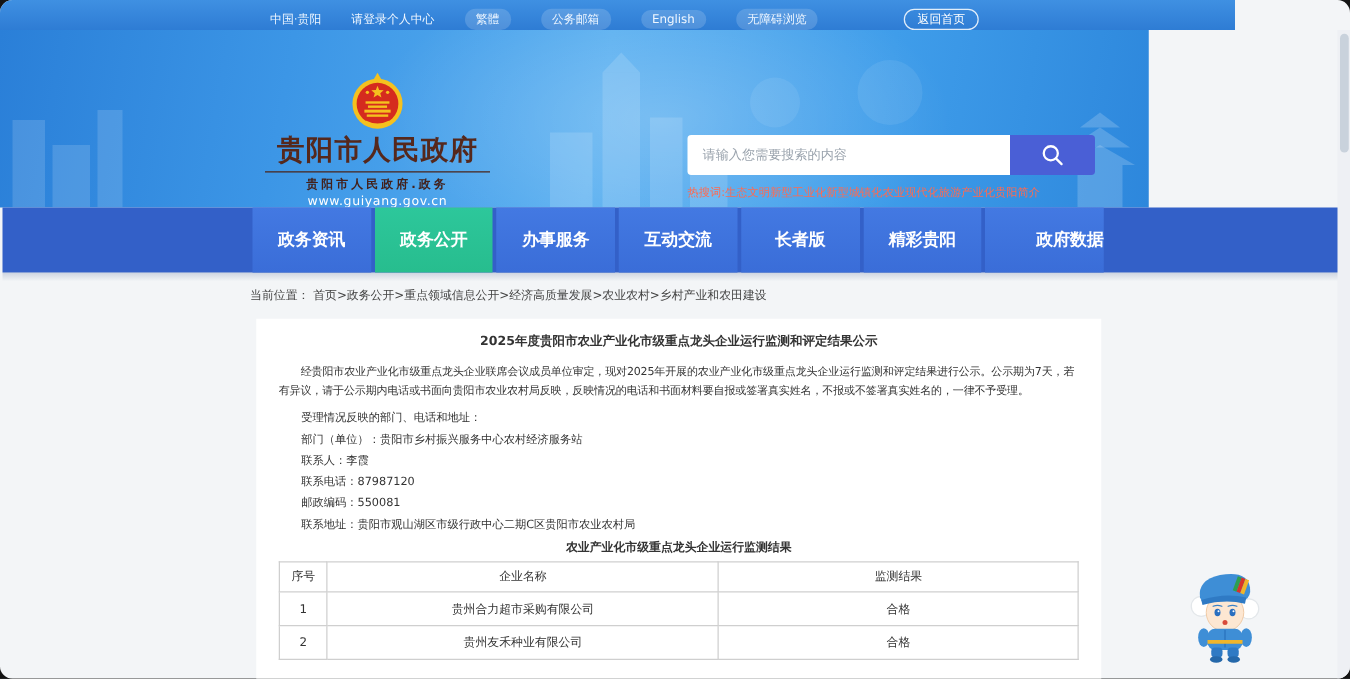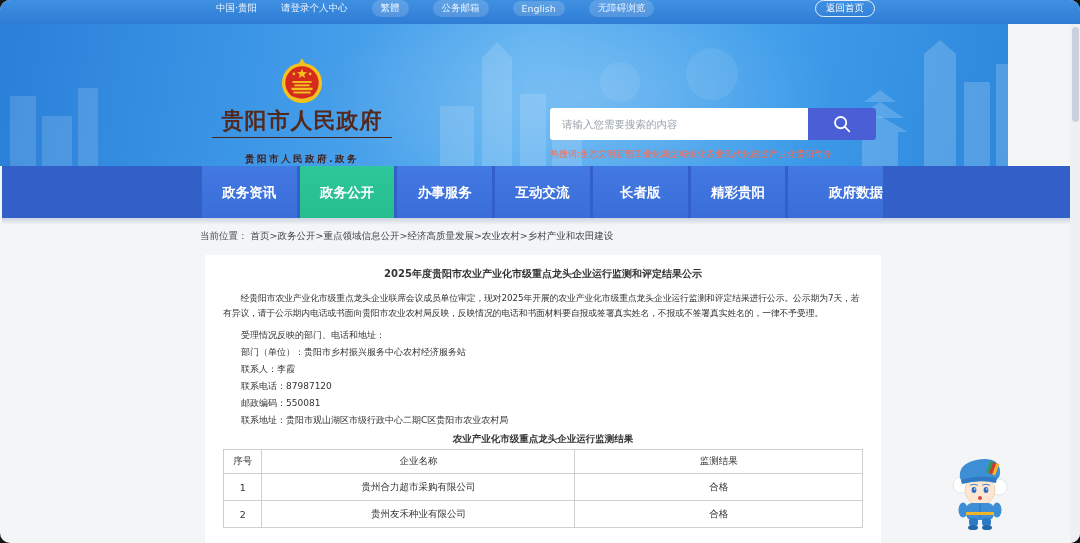--- a/index.html
+++ b/index.html
@@ -4,52 +4,52 @@
 <style>
   html,body{margin:0;padding:0;background:#141414;}
   *{box-sizing:border-box;}
   .page{
     position:relative;width:1080px;height:543px;margin:0 auto;
     background:#f3f5f7;overflow:hidden;border-radius:10px;
     font-family:"DejaVu Sans","Liberation Sans",sans-serif;
   }
   
   .topbar{
-    position:absolute;top:0;left:0;width:1080px;height:24px;
+    position:absolute;top:0;left:0;width:988px;height:24px;
     background:linear-gradient(180deg,#3f90e2,#2e7cd4);
-    display:flex;align-items:flex-start;font-size:9.5px;color:#eef6ff;
+    display:flex;align-items:flex-end;font-size:9.5px;color:#eef6ff;
   }
   .tb-left{margin-left:216px;display:flex;align-items:center;gap:24px;}
   .tb-link{cursor:pointer;white-space:nowrap;}
   .tb-pill{background:rgba(255,255,255,.16);border-radius:9px;padding:2px 9px;}
   .home-btn{
     margin-left:auto;margin-right:205px;border:1px solid rgba(255,255,255,.85);
     border-radius:9px;padding:1px 10px;font-size:9.5px;color:#fff;background:transparent;
     cursor:pointer;white-space:nowrap;
   }
   
   .banner{
-    position:absolute;top:24px;left:0;width:1008px;height:142px;overflow:hidden;
+    position:absolute;top:24px;left:0;width:919px;height:142px;overflow:hidden;
     background:linear-gradient(100deg,#2a7fd8 0%,#3c96e6 25%,#57aef0 52%,#3f9dea 76%,#2d87dc 100%);
   }
   .banner::before{
     content:"";position:absolute;left:30%;top:-40%;width:55%;height:180%;
     background:radial-gradient(ellipse at center,rgba(255,255,255,.22),rgba(255,255,255,0) 65%);
   }
   .city{position:absolute;bottom:0;left:0;}
   
   .logo{
     position:absolute;left:212px;top:34px;width:180px;text-align:center;cursor:pointer;
   }
   .site-title{
     margin-top:2px;font-size:22px;font-weight:bold;color:#55281c;
     letter-spacing:1px;white-space:nowrap;line-height:26px;
   }
   .site-sub{
-    display:block;margin-top:3px;border-top:1.5px solid #4a241a;padding-top:15px;
+    display:block;margin-top:3px;border-top:1.5px solid #4a241a;padding-top:3px;
     font-size:9.5px;font-weight:bold;color:#42201a;letter-spacing:2.5px;white-space:nowrap;
   }
   .site-url{display:block;margin-top:2px;font-size:10px;color:#ffffff;letter-spacing:.5px;}
   
   .search-wrap{position:absolute;left:550px;top:84px;display:flex;height:32px;}
   .search-input{
     width:258px;height:32px;border:none;outline:none;border-radius:3px 0 0 3px;
     padding:0 12px;font-size:10.5px;color:#333;
     font-family:"DejaVu Sans","Liberation Sans",sans-serif;
   }

